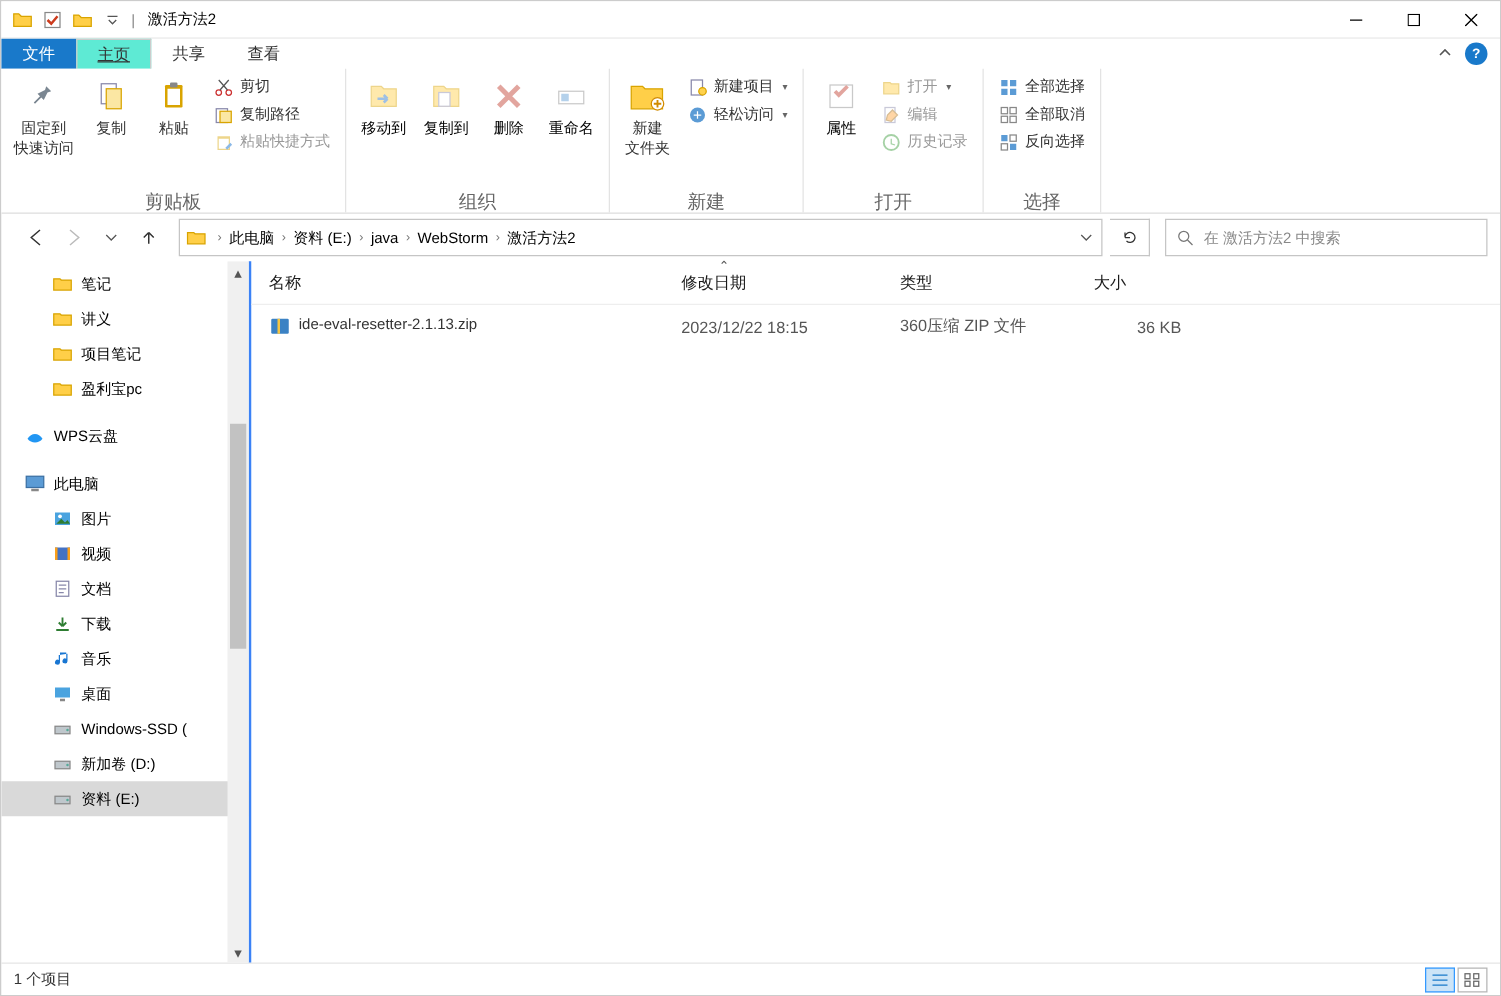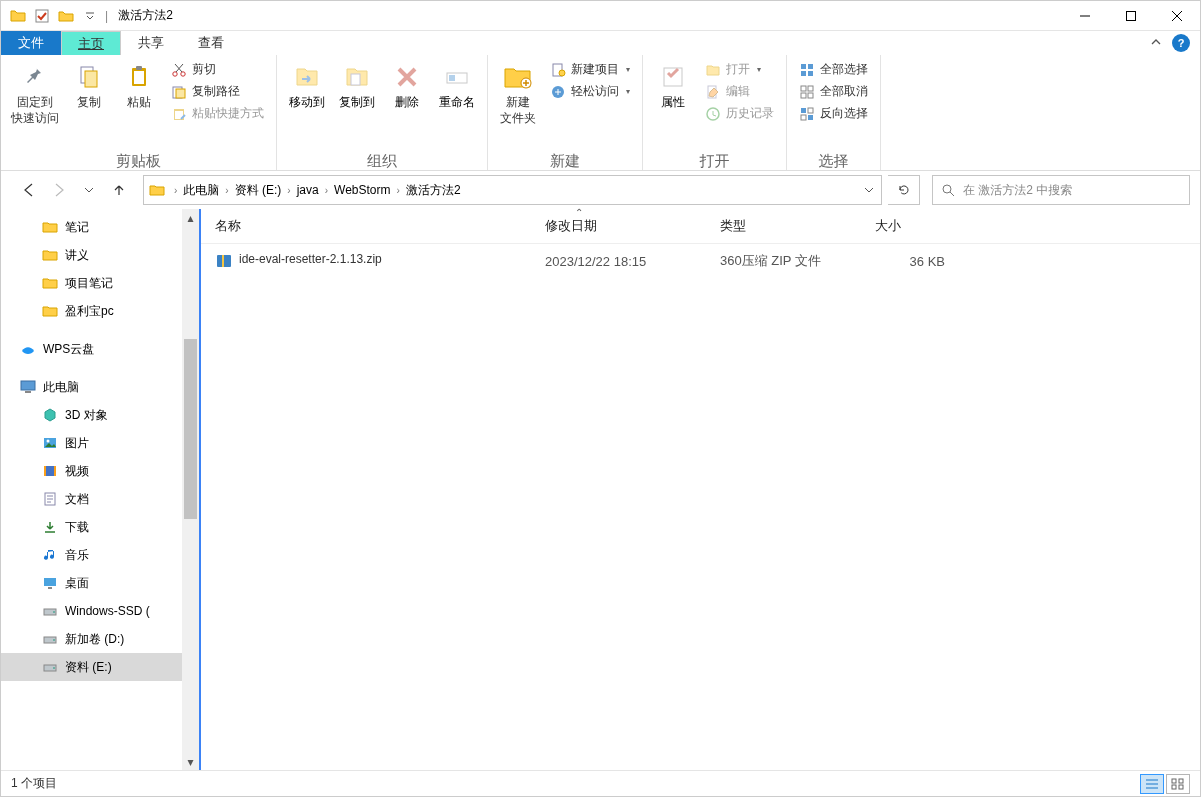--- a/index.html
+++ b/index.html
@@ -501,28 +501,20 @@
             <svg width="18" height="18">
               <rect x="2" y="3" width="14" height="9" fill="#5b9bd5" stroke="#3b6fa3"></rect>
               <rect x="6" y="13" width="6" height="2" fill="#888"></rect>
             </svg>
           </span>
           <span>此电脑</span>
         </div>
         <div class="tree-item l1">
           <span class="ticon">
             <svg width="16" height="16">
-              <path d="M8 2l5 3v6l-5 3-5-3V5z" fill="#3dc1b0" stroke="#2a9d8f"></path>
-            </svg>
-          </span>
-          <span>3D 对象</span>
-        </div>
-        <div class="tree-item l1">
-          <span class="ticon">
-            <svg width="16" height="16">
               <rect x="2" y="3" width="12" height="10" fill="#4aa3df"></rect>
               <circle cx="6" cy="6" r="1.5" fill="#fff"></circle>
               <path d="M3 12l4-4 3 3 2-2 2 3z" fill="#2e7d32"></path>
             </svg>
           </span>
           <span>图片</span>
         </div>
         <div class="tree-item l1">
           <span class="ticon">
             <svg width="16" height="16">

